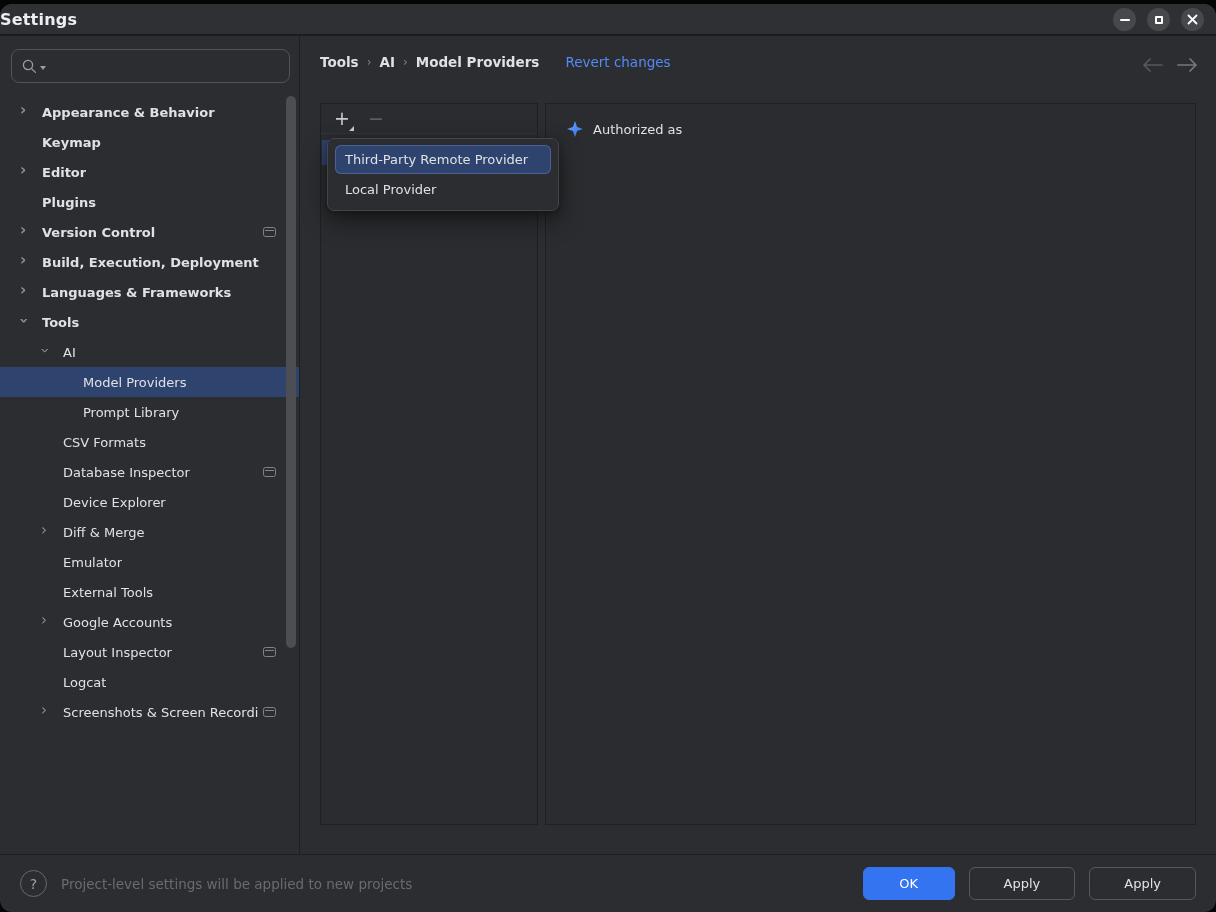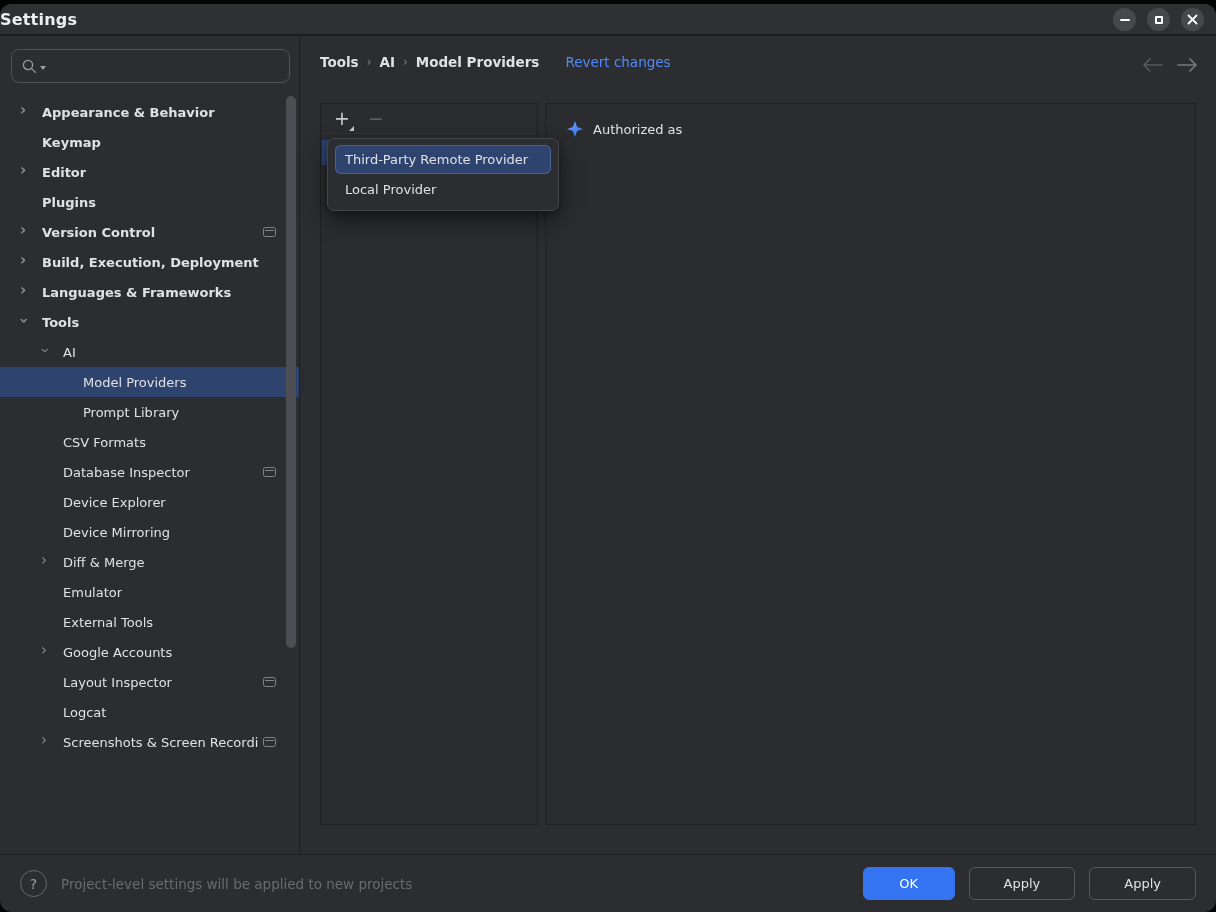--- a/index.html
+++ b/index.html
@@ -164,23 +164,20 @@
             <span class="tlabel">CSV Formats</span>
           </div>
           <div class="trow lvl1">
             <span class="tlabel">Database Inspector</span>
             <span class="mini-win"></span>
           </div>
           <div class="trow lvl1">
             <span class="tlabel">Device Explorer</span>
           </div>
           <div class="trow lvl1">
-            <span class="tlabel">Device Mirroring</span>
-          </div>
-          <div class="trow lvl1">
             <span class="chev right">›</span>
             <span class="tlabel">Diff &amp; Merge</span>
           </div>
           <div class="trow lvl1">
             <span class="tlabel">Emulator</span>
           </div>
           <div class="trow lvl1">
             <span class="tlabel">External Tools</span>
           </div>
           <div class="trow lvl1">

